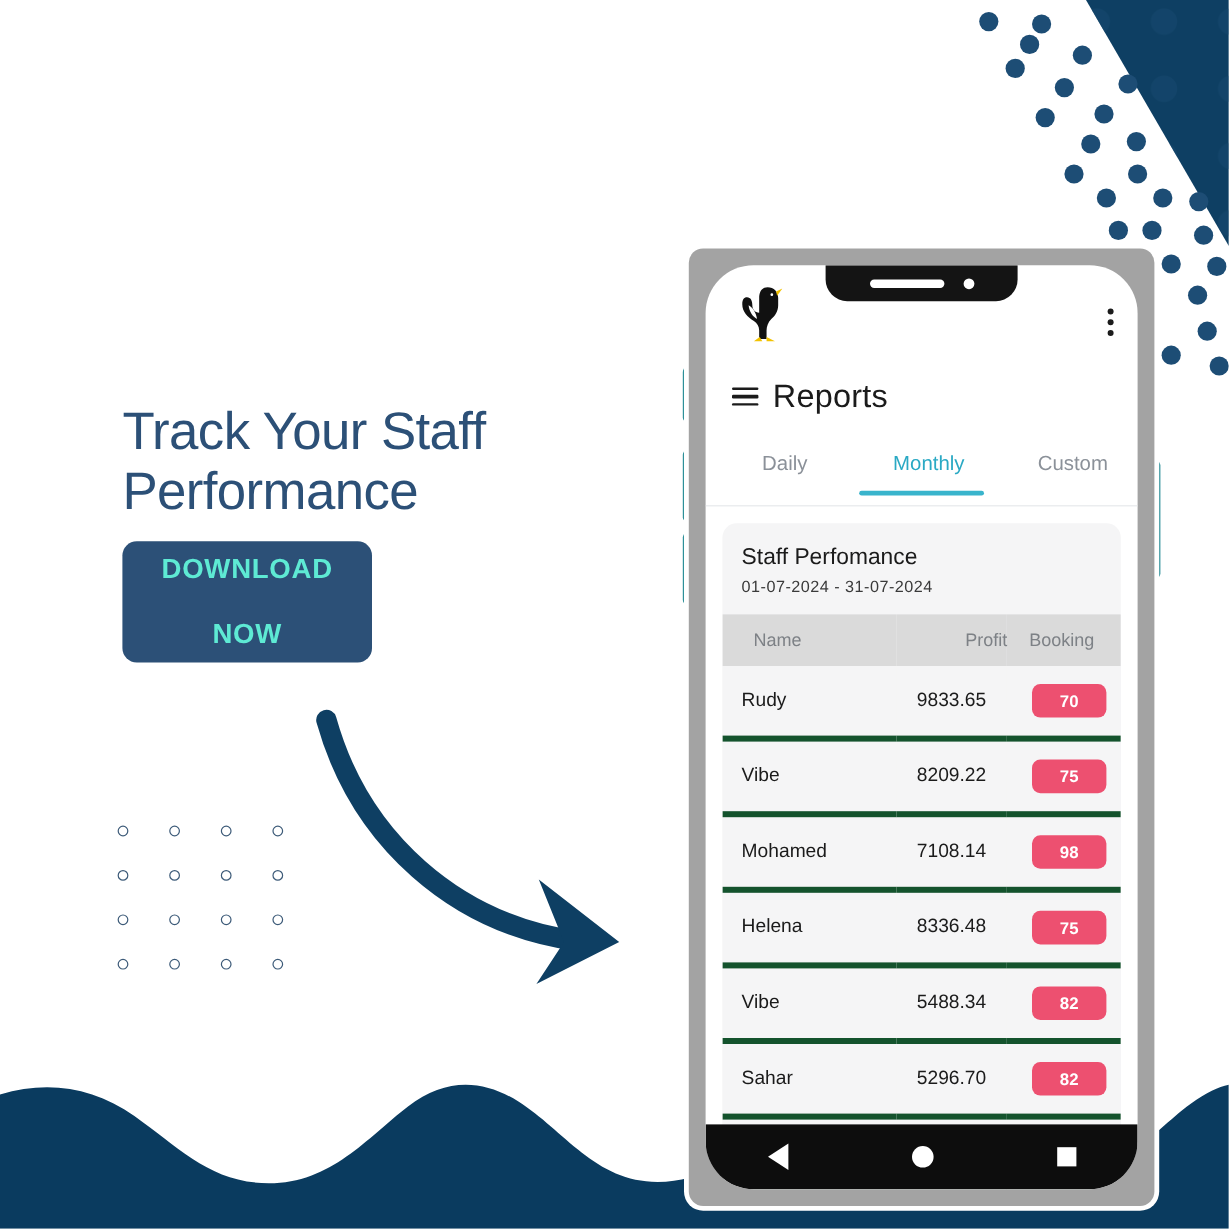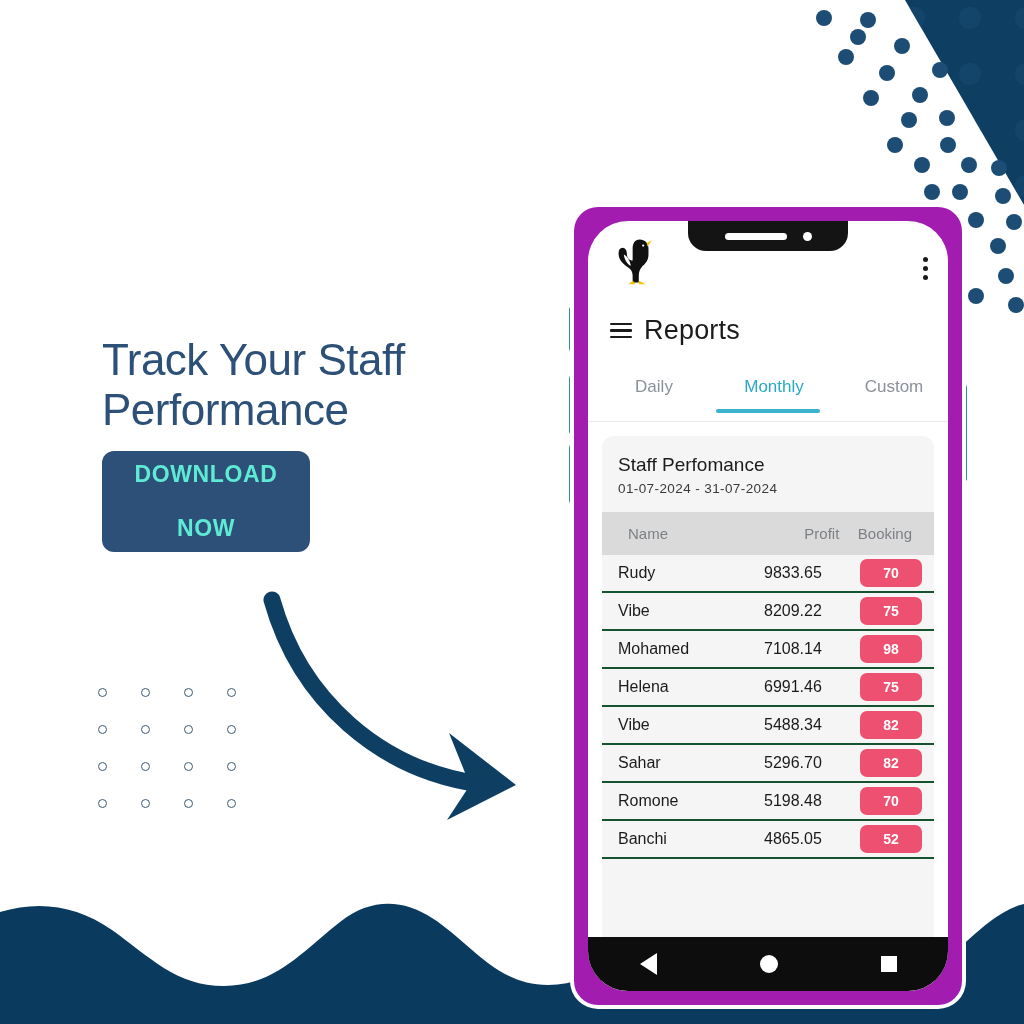--- a/index.html
+++ b/index.html
@@ -36,21 +36,21 @@
   .dot-grid{position:absolute;left:98px;top:688px;}
   .dot-grid .row{display:flex;gap:34px;margin-bottom:28px;}
   .dot-grid .o{
     width:9px;height:9px;border-radius:50%;
     border:1.6px solid #3C5A78;box-sizing:border-box;
   }
 
   
   .phone{
     position:absolute;left:574px;top:207px;width:388px;height:798px;
-    border-radius:24px;background:#a21caf;
+    border-radius:12px;background:#a3a3a3;
     box-shadow:0 0 0 4px #ffffff;
     overflow:hidden;
   }
   .screen{
     position:absolute;left:14px;top:14px;right:14px;bottom:14px;
     background:#ffffff;border-radius:40px;overflow:hidden;
   }
   .notch{
     position:absolute;left:50%;top:0;transform:translateX(-50%);
     width:160px;height:30px;background:#141414;
@@ -111,21 +111,21 @@
 
   table.staff{width:calc(100% - 0px);border-collapse:collapse;margin-top:16px;table-layout:fixed;}
   table.staff thead th{
     background:#dadada;color:#7d8186;font-weight:400;font-size:15px;
     padding:13px 0;
   }
   table.staff thead th:nth-child(1){text-align:left;padding-left:26px;width:42%;}
   table.staff thead th:nth-child(2){text-align:right;width:32%;}
   table.staff thead th:nth-child(3){text-align:right;padding-right:22px;width:26%;}
   table.staff tbody td{
-    padding:4px 0;font-size:16px;color:#1b1b1b;border-bottom:2px solid #14532d;
+    padding:15px 0;font-size:16px;color:#1b1b1b;border-bottom:5px solid #14532d;
     background:#f5f5f6;
   }
   table.staff tbody td.name{text-align:left;padding-left:16px;}
   table.staff tbody td.profit{text-align:center;}
   table.staff tbody td.book{text-align:right;padding-right:12px;}
   .badge{
     display:inline-block;min-width:62px;padding:6px 0;border-radius:7px;
     background:#ED5070;color:#ffffff;font-size:14px;font-weight:700;text-align:center;
   }
 
@@ -313,21 +313,21 @@
                 <td class="profit">8209.22</td>
                 <td class="book"><span class="badge">75</span></td>
               </tr>
               <tr>
                 <td class="name">Mohamed</td>
                 <td class="profit">7108.14</td>
                 <td class="book"><span class="badge">98</span></td>
               </tr>
               <tr>
                 <td class="name">Helena</td>
-                <td class="profit">6991.46</td>
+                <td class="profit">8336.48</td>
                 <td class="book"><span class="badge">75</span></td>
               </tr>
               <tr>
                 <td class="name">Vibe</td>
                 <td class="profit">5488.34</td>
                 <td class="book"><span class="badge">82</span></td>
               </tr>
               <tr>
                 <td class="name">Sahar</td>
                 <td class="profit">5296.70</td>

